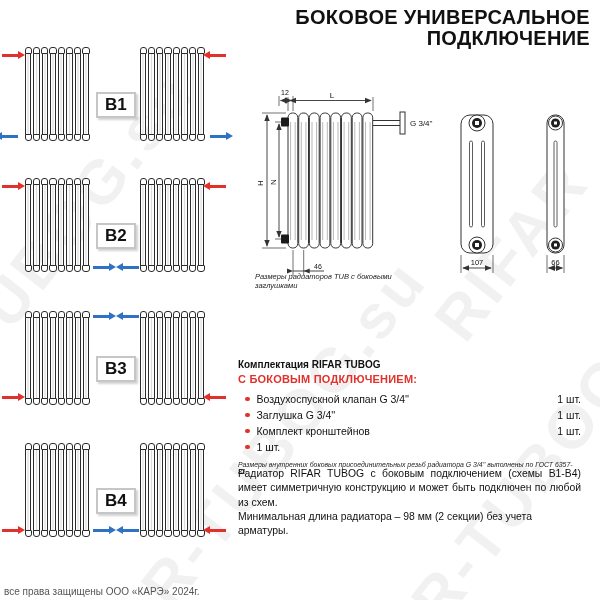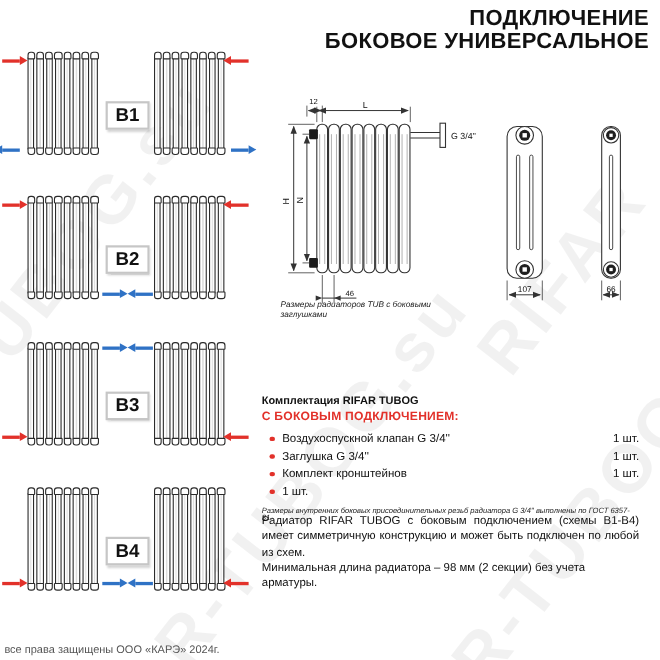--- a/index.html
+++ b/index.html
@@ -88,22 +88,22 @@
   <div class="wm">
     <span class="w1">TUBOG.su</span>
     <span class="w2">RIFAR-TUBOG.su</span>
     <span class="w3">RIFAR-TUBOG.su</span>
     <span class="w4">RIFAR</span>
   </div>
 
   <div class="layer">
 
     <div class="title">
+      <div>БОКОВОЕ УНИВЕРСАЛЬНОЕ</div>
       <div>ПОДКЛЮЧЕНИЕ</div>
-      <div>БОКОВОЕ УНИВЕРСАЛЬНОЕ</div>
     </div>
 
     <div class="row" id="rowB1">
       <span class="arr red right" style="left:2px;top:8px"></span>
       <span class="arr red left" style="left:210px;top:8px"></span>
       <span class="arr blue left" style="left:2px;top:89px"></span>
       <span class="arr blue right" style="left:210px;top:89px"></span>
       <div class="rad left">
           <i class="tube"></i>
           <i class="tube"></i>

